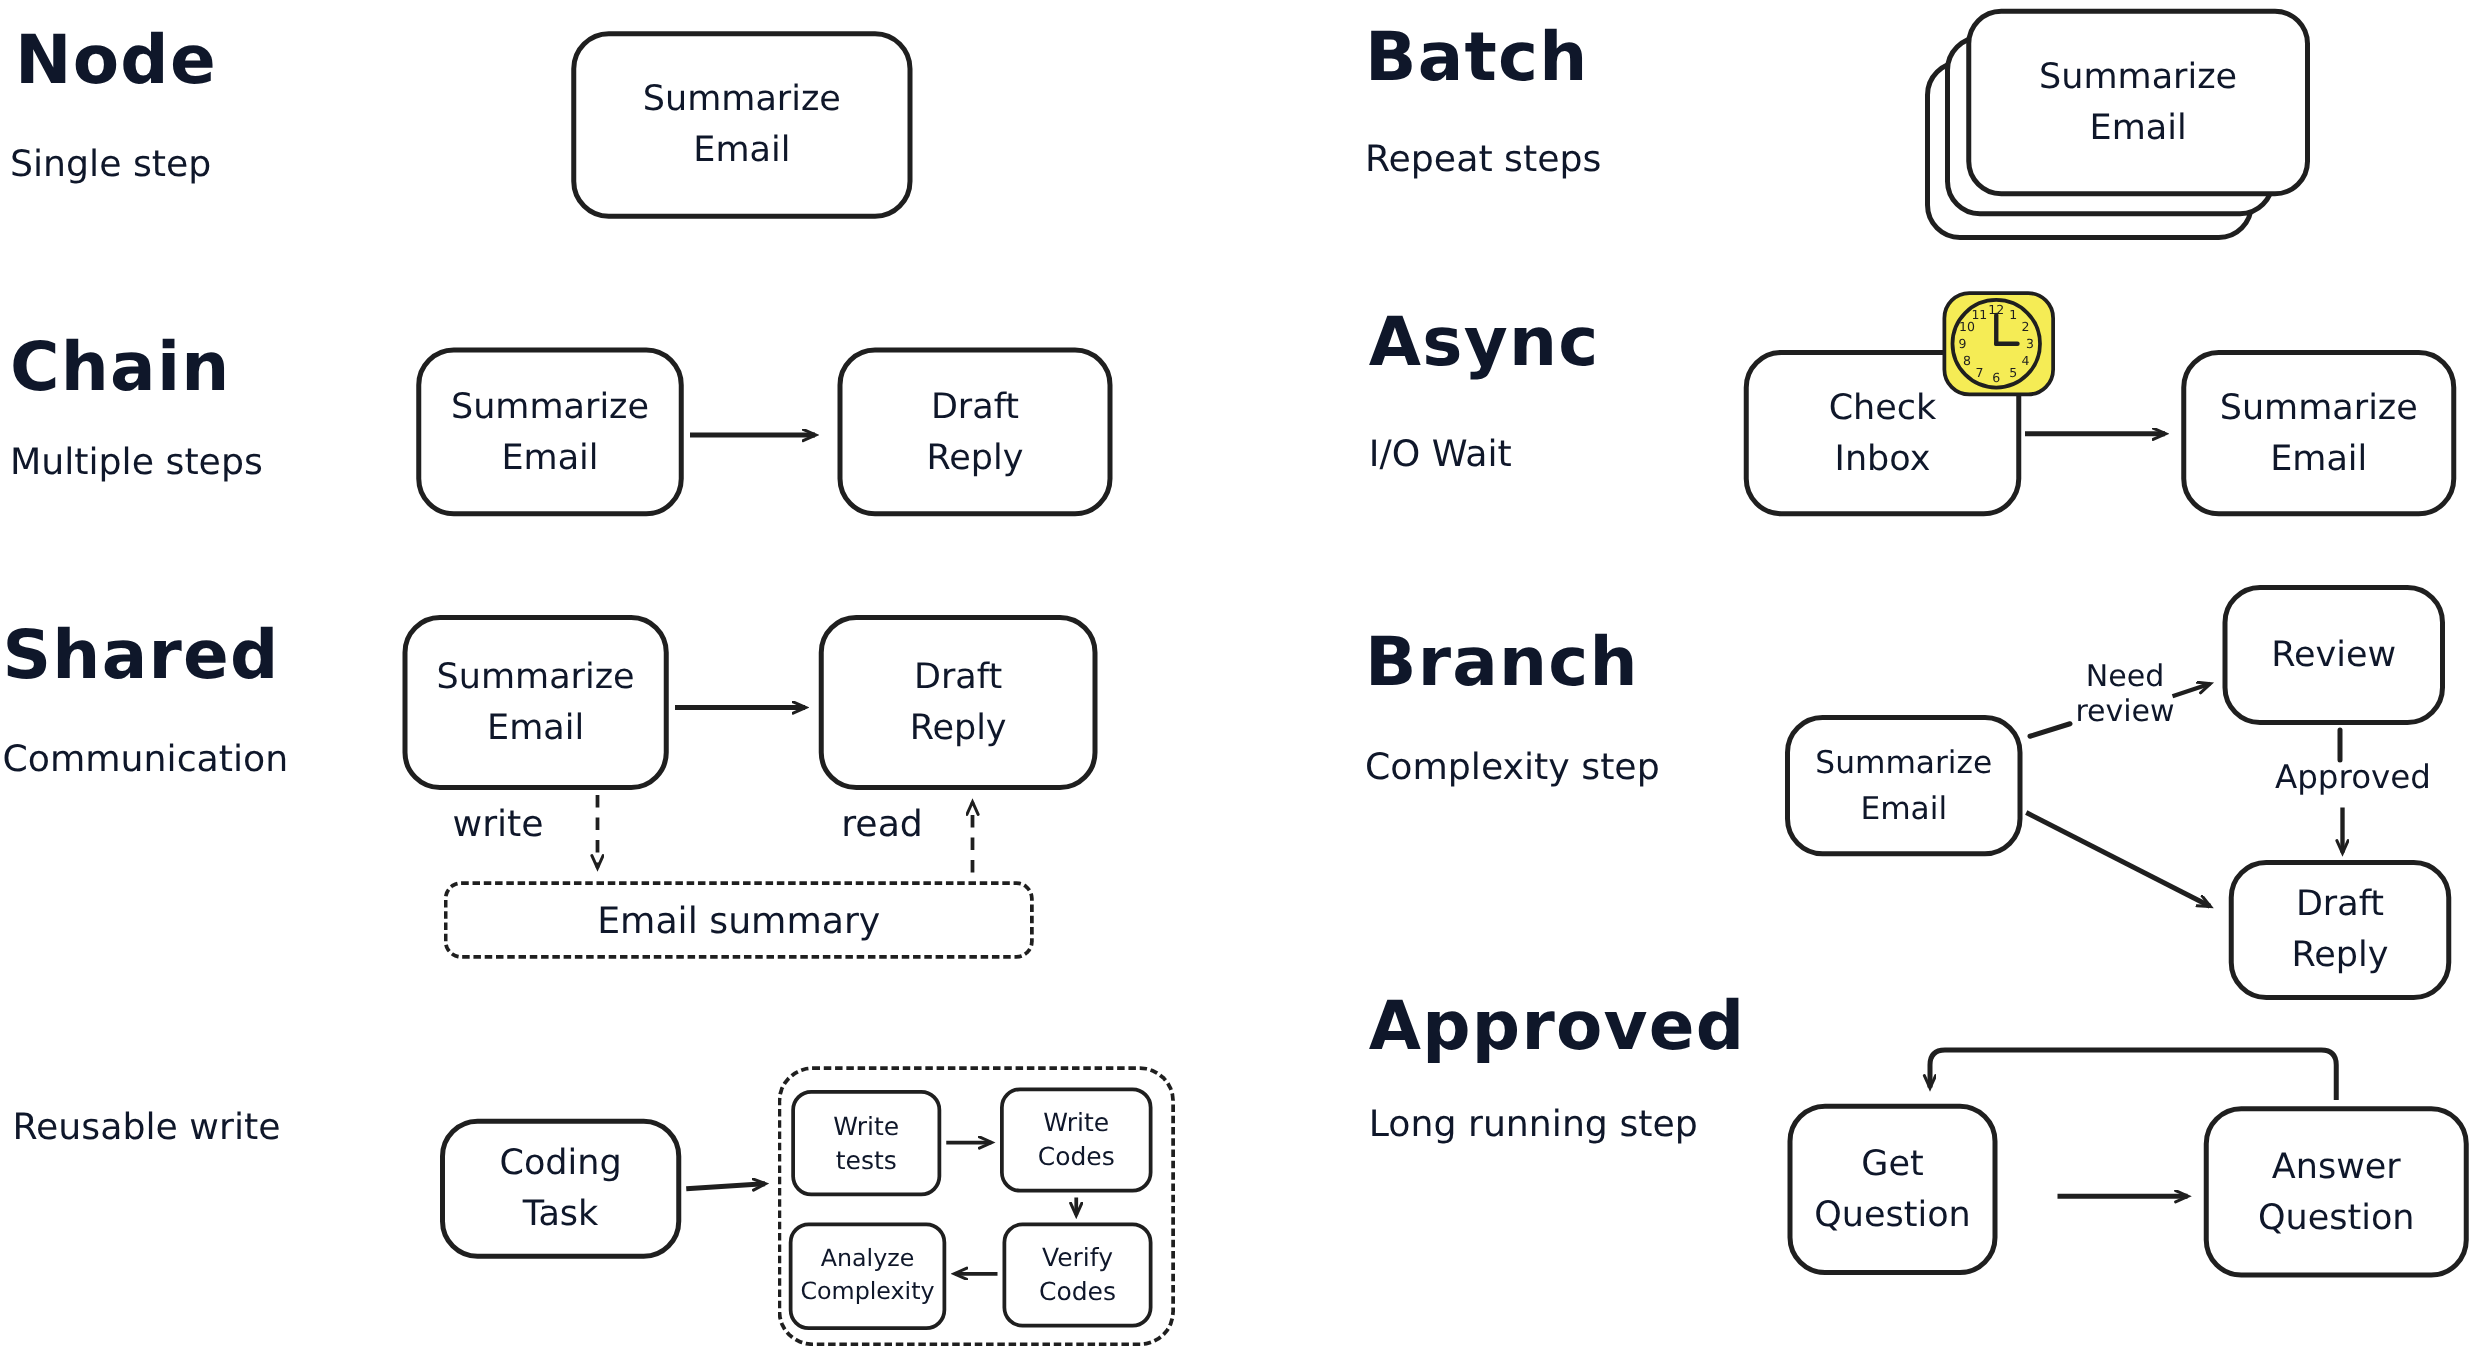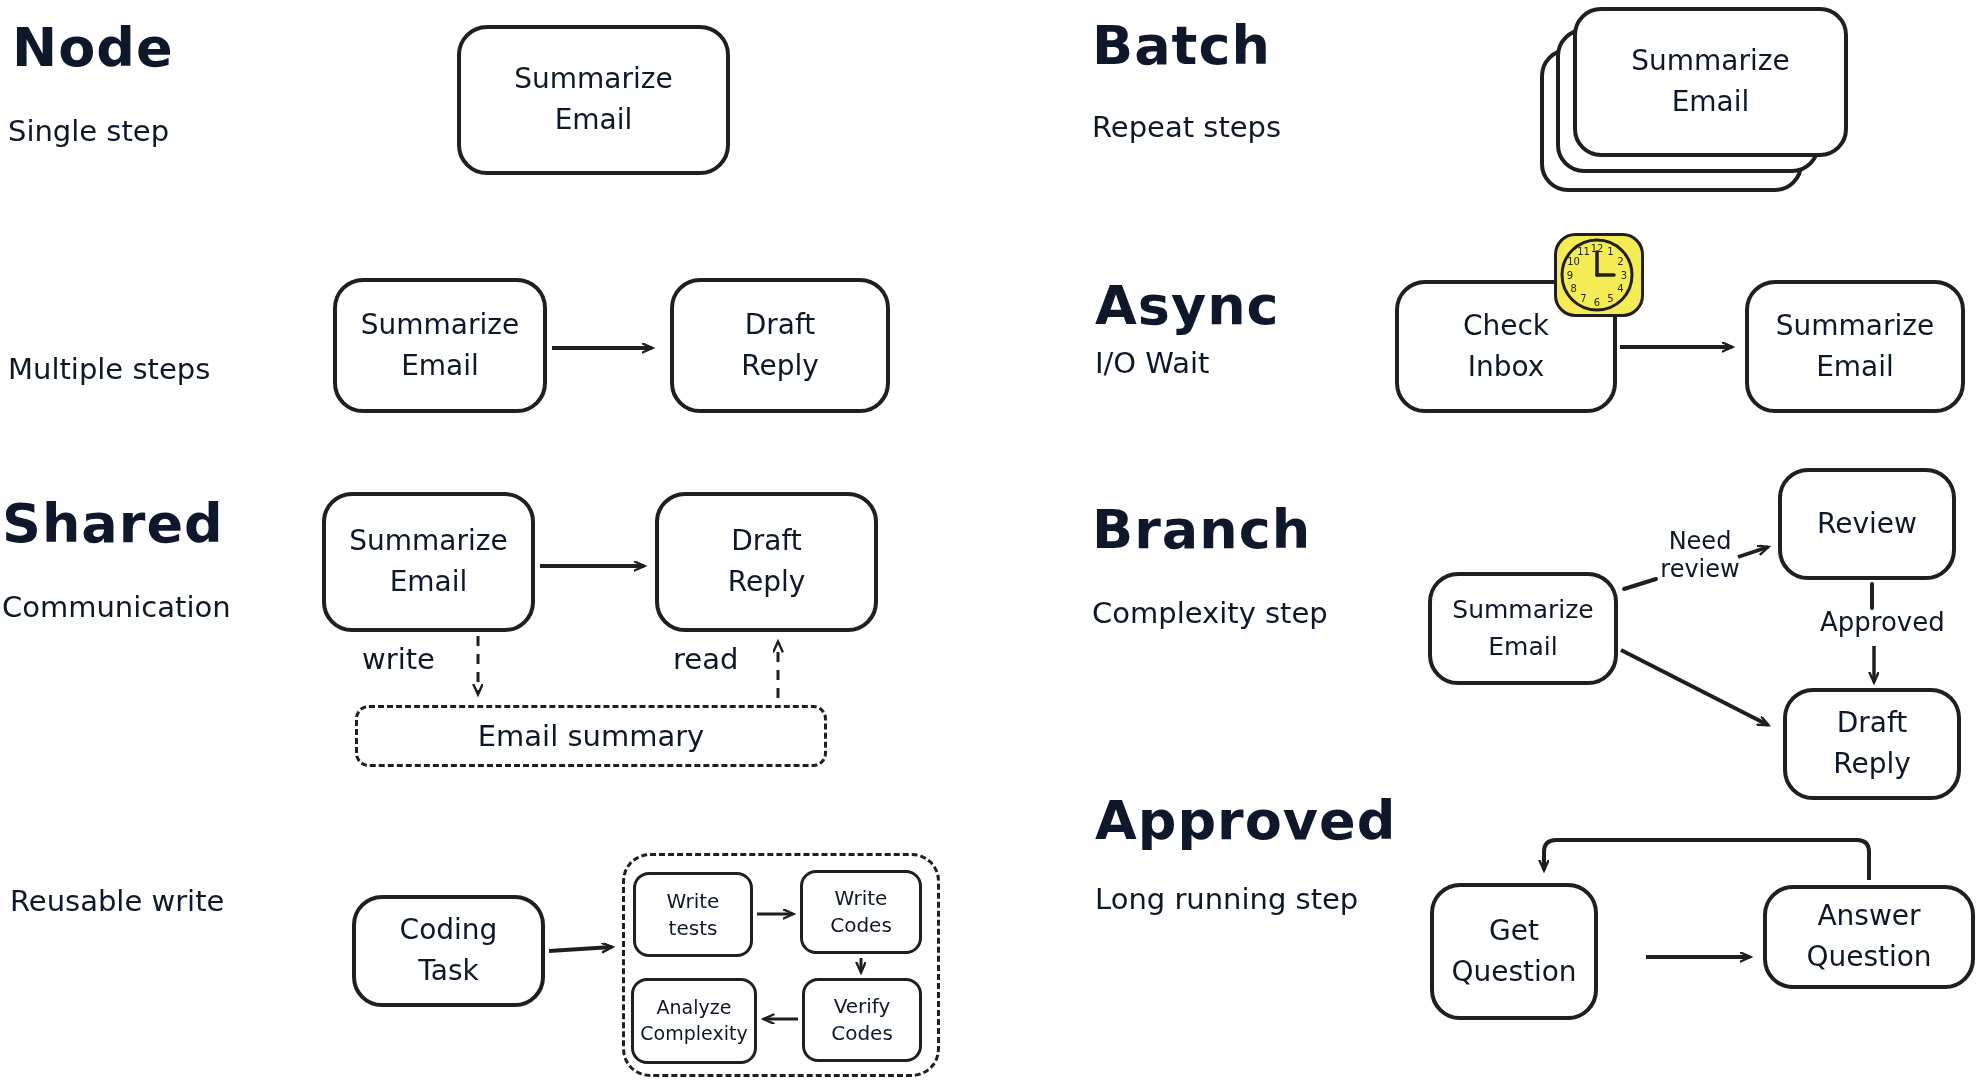--- a/index.html
+++ b/index.html
@@ -48,20 +48,21 @@
 </head>
 <body>
 
 <div id="canvas">
 
   <div class="sec-title" style="left:12px;top:20px;">Node</div>
   <div class="sec-sub" style="left:8px;top:116px;">Single step</div>
   <div class="box" style="left:457px;top:25px;width:273px;height:150px;">Summarize
 Email</div>
 
+  <div class="sec-title" style="left:8px;top:266px;">Chain</div>
   <div class="sec-sub" style="left:8px;top:354px;">Multiple steps</div>
   <div class="box" style="left:333px;top:278px;width:214px;height:135px;">Summarize
 Email</div>
   <div class="box" style="left:670px;top:278px;width:220px;height:135px;">Draft
 Reply</div>
 
   <div class="sec-title" style="left:2px;top:496px;">Shared</div>
   <div class="sec-sub" style="left:2px;top:592px;">Communication</div>
   <div class="box" style="left:322px;top:492px;width:213px;height:140px;">Summarize
 Email</div>
@@ -84,21 +85,21 @@
   <div class="box small" style="left:631px;top:978px;width:126px;height:86px;font-size:19px;">Analyze
 Complexity</div>
 
   <div class="sec-title" style="left:1092px;top:18px;">Batch</div>
   <div class="sec-sub" style="left:1092px;top:112px;">Repeat steps</div>
   <div class="stack-card" style="left:1540px;top:48px;width:263px;height:144px;"></div>
   <div class="stack-card" style="left:1556px;top:28px;width:264px;height:145px;"></div>
   <div class="stack-card" style="left:1573px;top:7px;width:275px;height:150px;">Summarize
 Email</div>
 
-  <div class="sec-title" style="left:1095px;top:278px;">Async</div>
+  <div class="sec-title" style="left:1095px;top:246px;">Async</div>
   <div class="sec-sub" style="left:1095px;top:348px;">I/O Wait</div>
   <div class="box" style="left:1395px;top:280px;width:222px;height:133px;">Check
 Inbox</div>
   <div class="box" style="left:1745px;top:280px;width:220px;height:133px;">Summarize
 Email</div>
   <svg id="clock" style="left:1553px;top:232px;" width="92" height="86" viewBox="0 0 92 86">
     <rect x="2.5" y="2.5" width="87" height="81" rx="20" fill="#f5ec55" stroke="#1f1f1f" stroke-width="3"></rect>
     <circle cx="44" cy="43" r="35" fill="none" stroke="#1f1f1f" stroke-width="3"></circle>
     <g id="clock-numbers">
         <text x="44.0" y="19.5" text-anchor="middle" class="clock-num">12</text>
@@ -126,21 +127,21 @@
   <div class="box" style="left:1783px;top:688px;width:178px;height:112px;">Draft
 Reply</div>
   <div class="edge-label" style="left:1655px;top:528px;font-size:24px;text-align:center;width:90px;">Need
 review</div>
   <div class="edge-label" style="left:1820px;top:608px;font-size:26px;">Approved</div>
 
   <div class="sec-title" style="left:1095px;top:793px;">Approved</div>
   <div class="sec-sub" style="left:1095px;top:884px;">Long running step</div>
   <div class="box" style="left:1430px;top:883px;width:168px;height:137px;">Get
 Question</div>
-  <div class="box" style="left:1763px;top:885px;width:212px;height:104px;">Answer
+  <div class="box" style="left:1763px;top:885px;width:212px;height:137px;">Answer
 Question</div>
 
   <svg id="arrows" width="1980" height="1089" viewBox="0 0 1980 1089">
     <defs>
       <marker id="ah" markerWidth="14" markerHeight="12" refX="10.5" refY="5" orient="auto" markerUnits="userSpaceOnUse">
         <path d="M1,0.5 L11,5 L1,9.5" fill="none" stroke="#1f1f1f" stroke-width="2.4" stroke-linecap="round"></path>
       </marker>
     </defs>
 
     <path d="M552,348 L652,348" fill="none" stroke="#1f1f1f" stroke-width="4" marker-end="url(#ah)"></path>

